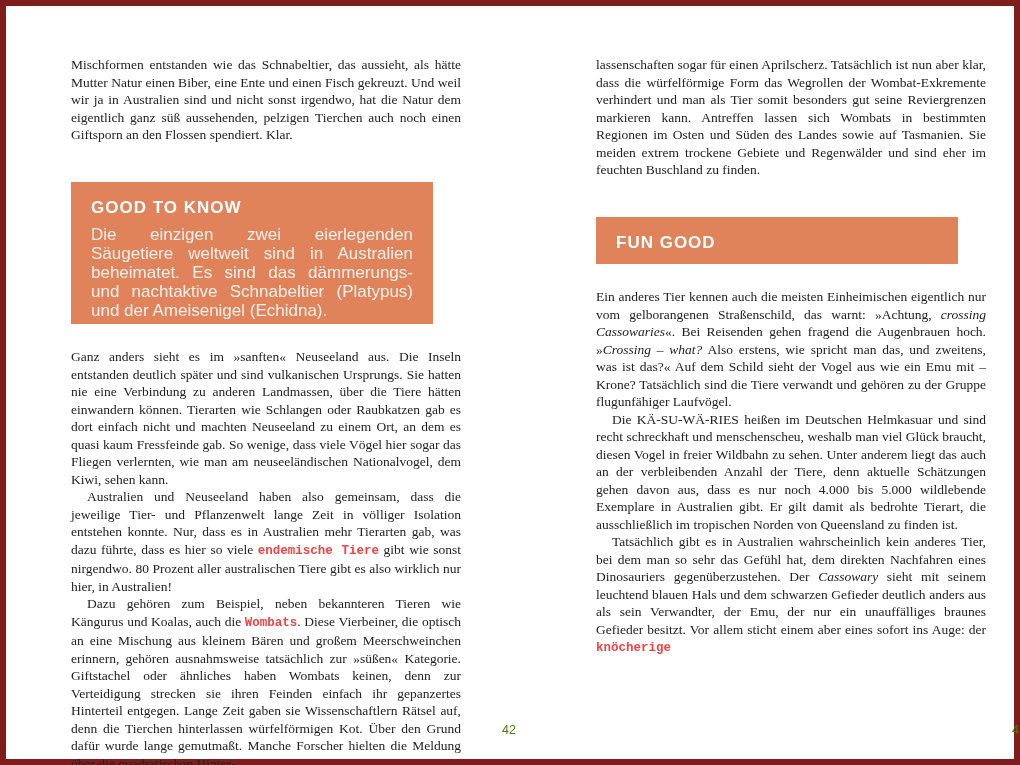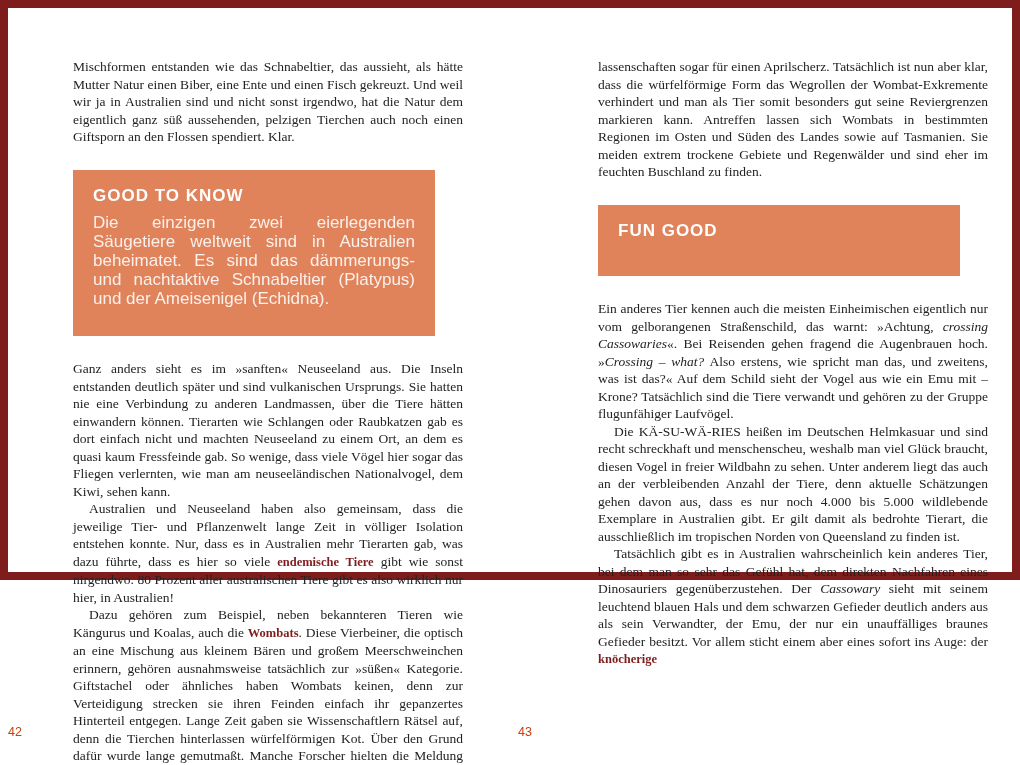--- a/index.html
+++ b/index.html
@@ -1,22 +1,22 @@
 <!DOCTYPE html>
 <html lang="de"><head>
 <meta charset="utf-8">
 <style>
   html, body { margin: 0; padding: 0; background: #ffffff; }
   body { width: 1020px; height: 765px; position: relative; font-family: "Liberation Serif", serif; }
 
   .spread {
     position: absolute; inset: 0;
-    width: 1020px; height: 580px;
+    width: 1020px; height: 765px;
     box-sizing: border-box;
-    border: 8px solid #7f1d1d;
+    border: 6px solid #7f1d1d;
     background: #ffffff;
   }
 
   .page { position: absolute; top: 0; height: 765px; width: 510px; }
   .page-left  { left: 0; }
   .page-right { left: 510px; }
 
   .column {
     position: absolute; top: 50px; width: 390px;
     font-size: 13.5px; line-height: 17.5px; color: #222222;
@@ -25,50 +25,50 @@
   }
   .page-left  .column { left: 65px; }
   .page-right .column { left: 80px; }
 
   .par { margin: 0; }
   .par.indent { text-indent: 16px; }
 
   .info-box {
     box-sizing: border-box;
     width: 362px;
-    margin: 24px 0 24px 0;
-    padding: 17px 20px 28px 20px;
+    margin: 38px 0 24px 0;
+    padding: 17px 20px 4px 20px;
     background: #e0825a;
     font-family: "Liberation Sans", sans-serif;
   }
   .box-title {
     margin: 0 0 9px 0;
     font-size: 17px; font-weight: 800; letter-spacing: 1px;
     color: #ffffff;
   }
   .box-body {
     margin: 0;
     font-size: 17px; line-height: 19px;
     color: rgba(255,255,255,0.88);
     text-align: justify;
   }
 
   .seg-accent {
-    font-family: Liberation Serif, serif;
+    font-family: Liberation Mono, monospace;
     font-weight: 700;
     font-size: 12.5px;
-    color: #7f1d1d;
+    color: #ef4444;
   }
   .seg-italic { font-style: italic; }
 
   .pagenum {
     position: absolute; top: 717px; left: 0; width: 510px;
-    text-align: left;
+    text-align: right;
     font-family: "Liberation Sans", sans-serif;
-    font-size: 12.5px; color: #c2410c;
+    font-size: 12.5px; color: #4d7c0f;
   }
 </style>
 </head>
 <body>
 
 <div class="spread">
 
   <section class="page page-left">
     <div class="column">
       <p class="par"><span>Mischformen entstanden wie das Schnabeltier, das aussieht, als hätte Mutter Natur einen Biber, eine Ente und einen Fisch gekreuzt. Und weil wir ja in Australien sind und nicht sonst irgendwo, hat die Natur dem eigentlich ganz süß aussehenden, pelzigen Tierchen auch noch einen Giftsporn an den Flossen spendiert. Klar.</span></p>

